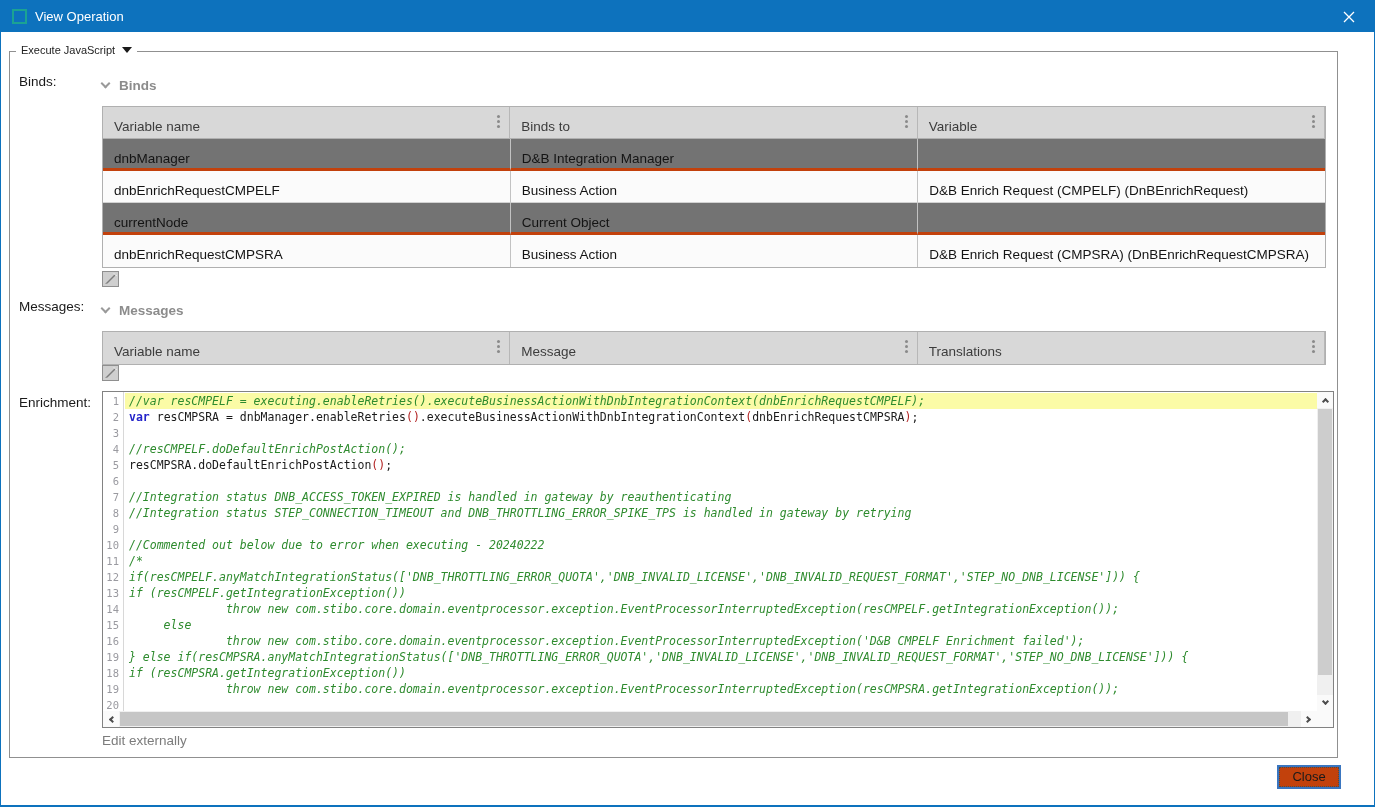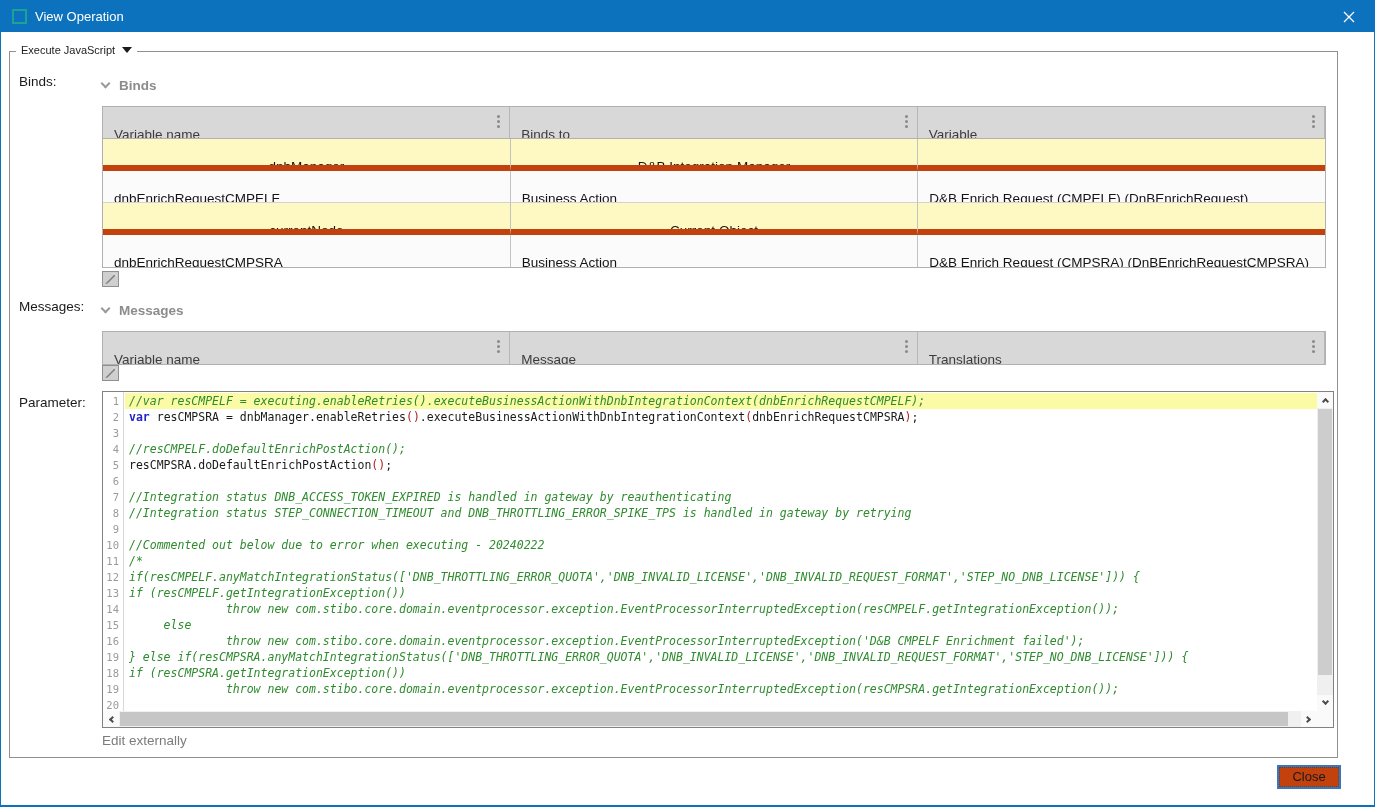--- a/index.html
+++ b/index.html
@@ -23,25 +23,25 @@
               border-top:6px solid #1a1a1a; }
 
   .form-label { position:absolute; left:9px; font-size:13.5px; color:#1a1a1a; }
   .section-hdr { position:absolute; left:92px; display:flex; align-items:center; gap:10px; cursor:pointer; }
   .section-hdr .title { font-size:13.5px; font-weight:bold; color:#8c8c8c; }
   .chev { display:inline-block; width:7px; height:7px; border-top:2px solid #9a9a9a; border-right:2px solid #9a9a9a; }
   .chev.down { transform:rotate(135deg); margin-top:-4px; }
 
   .grid-table { position:absolute; left:92px; width:1224px; border:1px solid #b0b0b0; background:#fff; }
   .trow { display:flex; width:100%; }
-  .cell { flex:1 1 0; height:32px; line-height:31px; padding:12px 11px; font-size:13.5px; color:#141414;
+  .cell { flex:1 1 0; height:32px; line-height:31px; padding:4px 11px; font-size:13.5px; color:#141414;
           border-right:1px solid #c2c2c2; overflow:hidden; white-space:nowrap; position:relative; }
   .cell:last-child { border-right:none; }
   .thead .cell { background:#d8d8d8; color:#3c3c3c; border-right:1px solid #b7b7b7; border-bottom:1px solid #b0b0b0; }
-  .trow.odd .cell { background:#fef9c3; border-bottom:6px solid #c2410c;text-align:center; }
+  .trow.odd .cell { background:#737373; border-bottom:3px solid #c2410c; }
   .trow.even .cell { background:#fbfbfb; border-bottom:1px solid #d2d2d2; }
   .trow:last-child .cell { border-bottom:none; }
   .dots { position:absolute; right:9px; top:13px; width:3px; height:3px; background:#8a8a8a; border-radius:50%;
           box-shadow:0 -5px 0 #8a8a8a, 0 5px 0 #8a8a8a; }
 
   .mini-icon { position:absolute; left:92px; width:17px; height:16px; cursor:pointer; }
 
   .editor { position:absolute; left:92px; top:339px; width:1232px; height:337px;
             border:1px solid #828282; background:#ffffff; }
   .gutter { position:absolute; left:0; top:0; bottom:16px; width:21px; background:#ffffff;
@@ -151,21 +151,21 @@
             <div class="cell"><span>Message</span><span class="dots"></span></div>
             <div class="cell"><span>Translations</span><span class="dots"></span></div>
           </div>
         </div>
       <svg class="mini-icon" style="top:313px;" viewBox="0 0 17 16">
         <rect x="0.5" y="0.5" width="16" height="15" fill="#cfcfcf" stroke="#8f8f8f"></rect>
         <path d="M13 3 L5 11 L4 12 L3 13 L5.5 12.5 L14 4 Z" fill="#7d7d7d"></path>
         <path d="M12 2.5 L14.5 5" stroke="#ffffff" stroke-width="1"></path>
       </svg>
 
-      <div class="form-label" style="top:343px;">Parameter:</div>
+      <div class="form-label" style="top:343px;">Enrichment:</div>
       <div class="editor">
         <div class="gutter">
             <div class="gnum">1</div>
             <div class="gnum">2</div>
             <div class="gnum">3</div>
             <div class="gnum">4</div>
             <div class="gnum">5</div>
             <div class="gnum">6</div>
             <div class="gnum">7</div>
             <div class="gnum">8</div>

